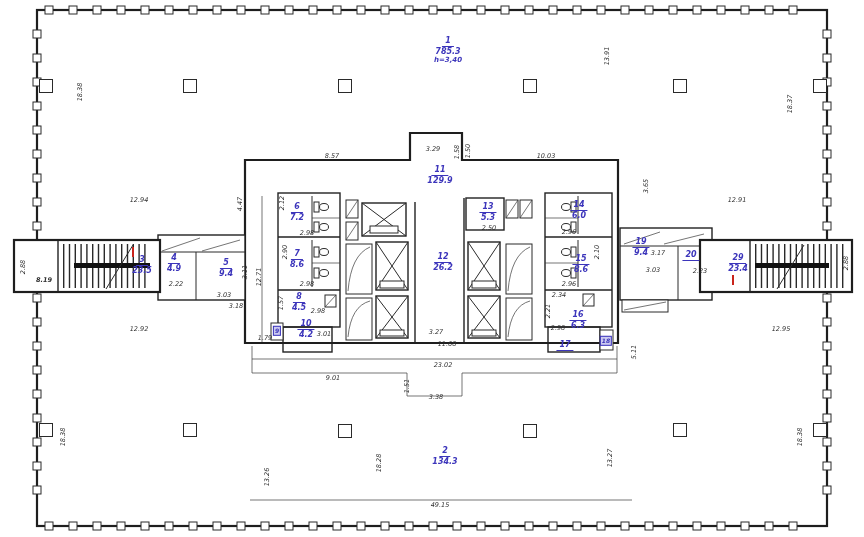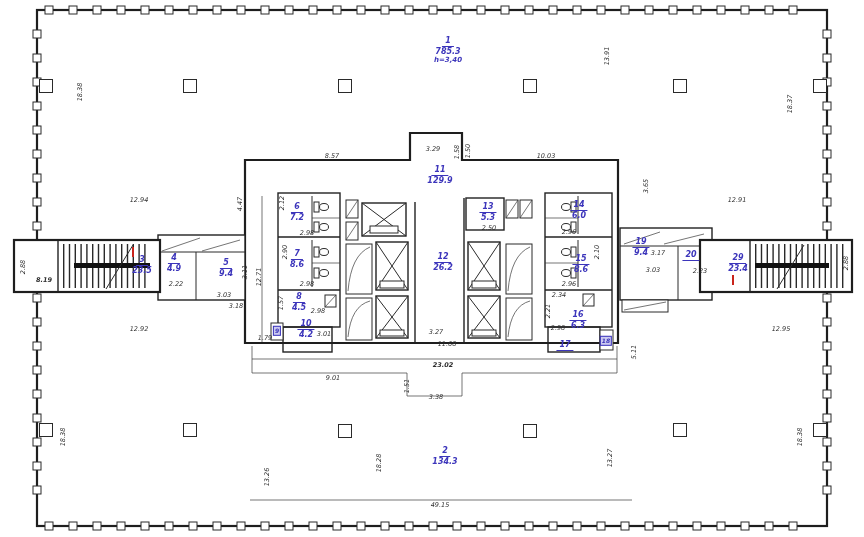--- a/index.html
+++ b/index.html
@@ -358,21 +358,21 @@
       <span class="dim" style="left: 569px; top: 232px;">2.96</span>
       <span class="dim rot" style="left: 597px; top: 252px;">2.10</span>
       <span class="dim" style="left: 569px; top: 284px;">2.96</span>
       <span class="dim" style="left: 559px; top: 295px;">2.34</span>
       <span class="dim rot" style="left: 548px; top: 311px;">2.21</span>
       <span class="dim" style="left: 558px; top: 328px;">2.98</span>
       <span class="dim" style="left: 653px; top: 270px;">3.03</span>
       <span class="dim" style="left: 700px; top: 271px;">2.23</span>
       <span class="dim" style="left: 265px; top: 338px;">1.79</span>
       <span class="dim" style="left: 333px; top: 378px;">9.01</span>
-      <span class="dim" style="left: 443px; top: 365px; font-weight: bold;">23.02</span>
+      <span class="dim" style="left: 443px; top: 365px;">23.02</span>
       <span class="dim" style="left: 436px; top: 332px;">3.27</span>
       <span class="dim" style="left: 447px; top: 344px;">11.68</span>
       <span class="dim rot" style="left: 407px; top: 386px;">1.51</span>
       <span class="dim" style="left: 436px; top: 397px; text-align: center;">3.38</span>
       <span class="dim rot" style="left: 634px; top: 352px;">5.11</span>
       <span class="dim rot" style="left: 267px; top: 477px;">13.26</span>
       <span class="dim rot" style="left: 379px; top: 463px;">18.28</span>
       <span class="dim rot" style="left: 610px; top: 458px;">13.27</span>
       <span class="dim rot" style="left: 63px; top: 437px;">18.38</span>
       <span class="dim rot" style="left: 800px; top: 437px;">18.38</span>

